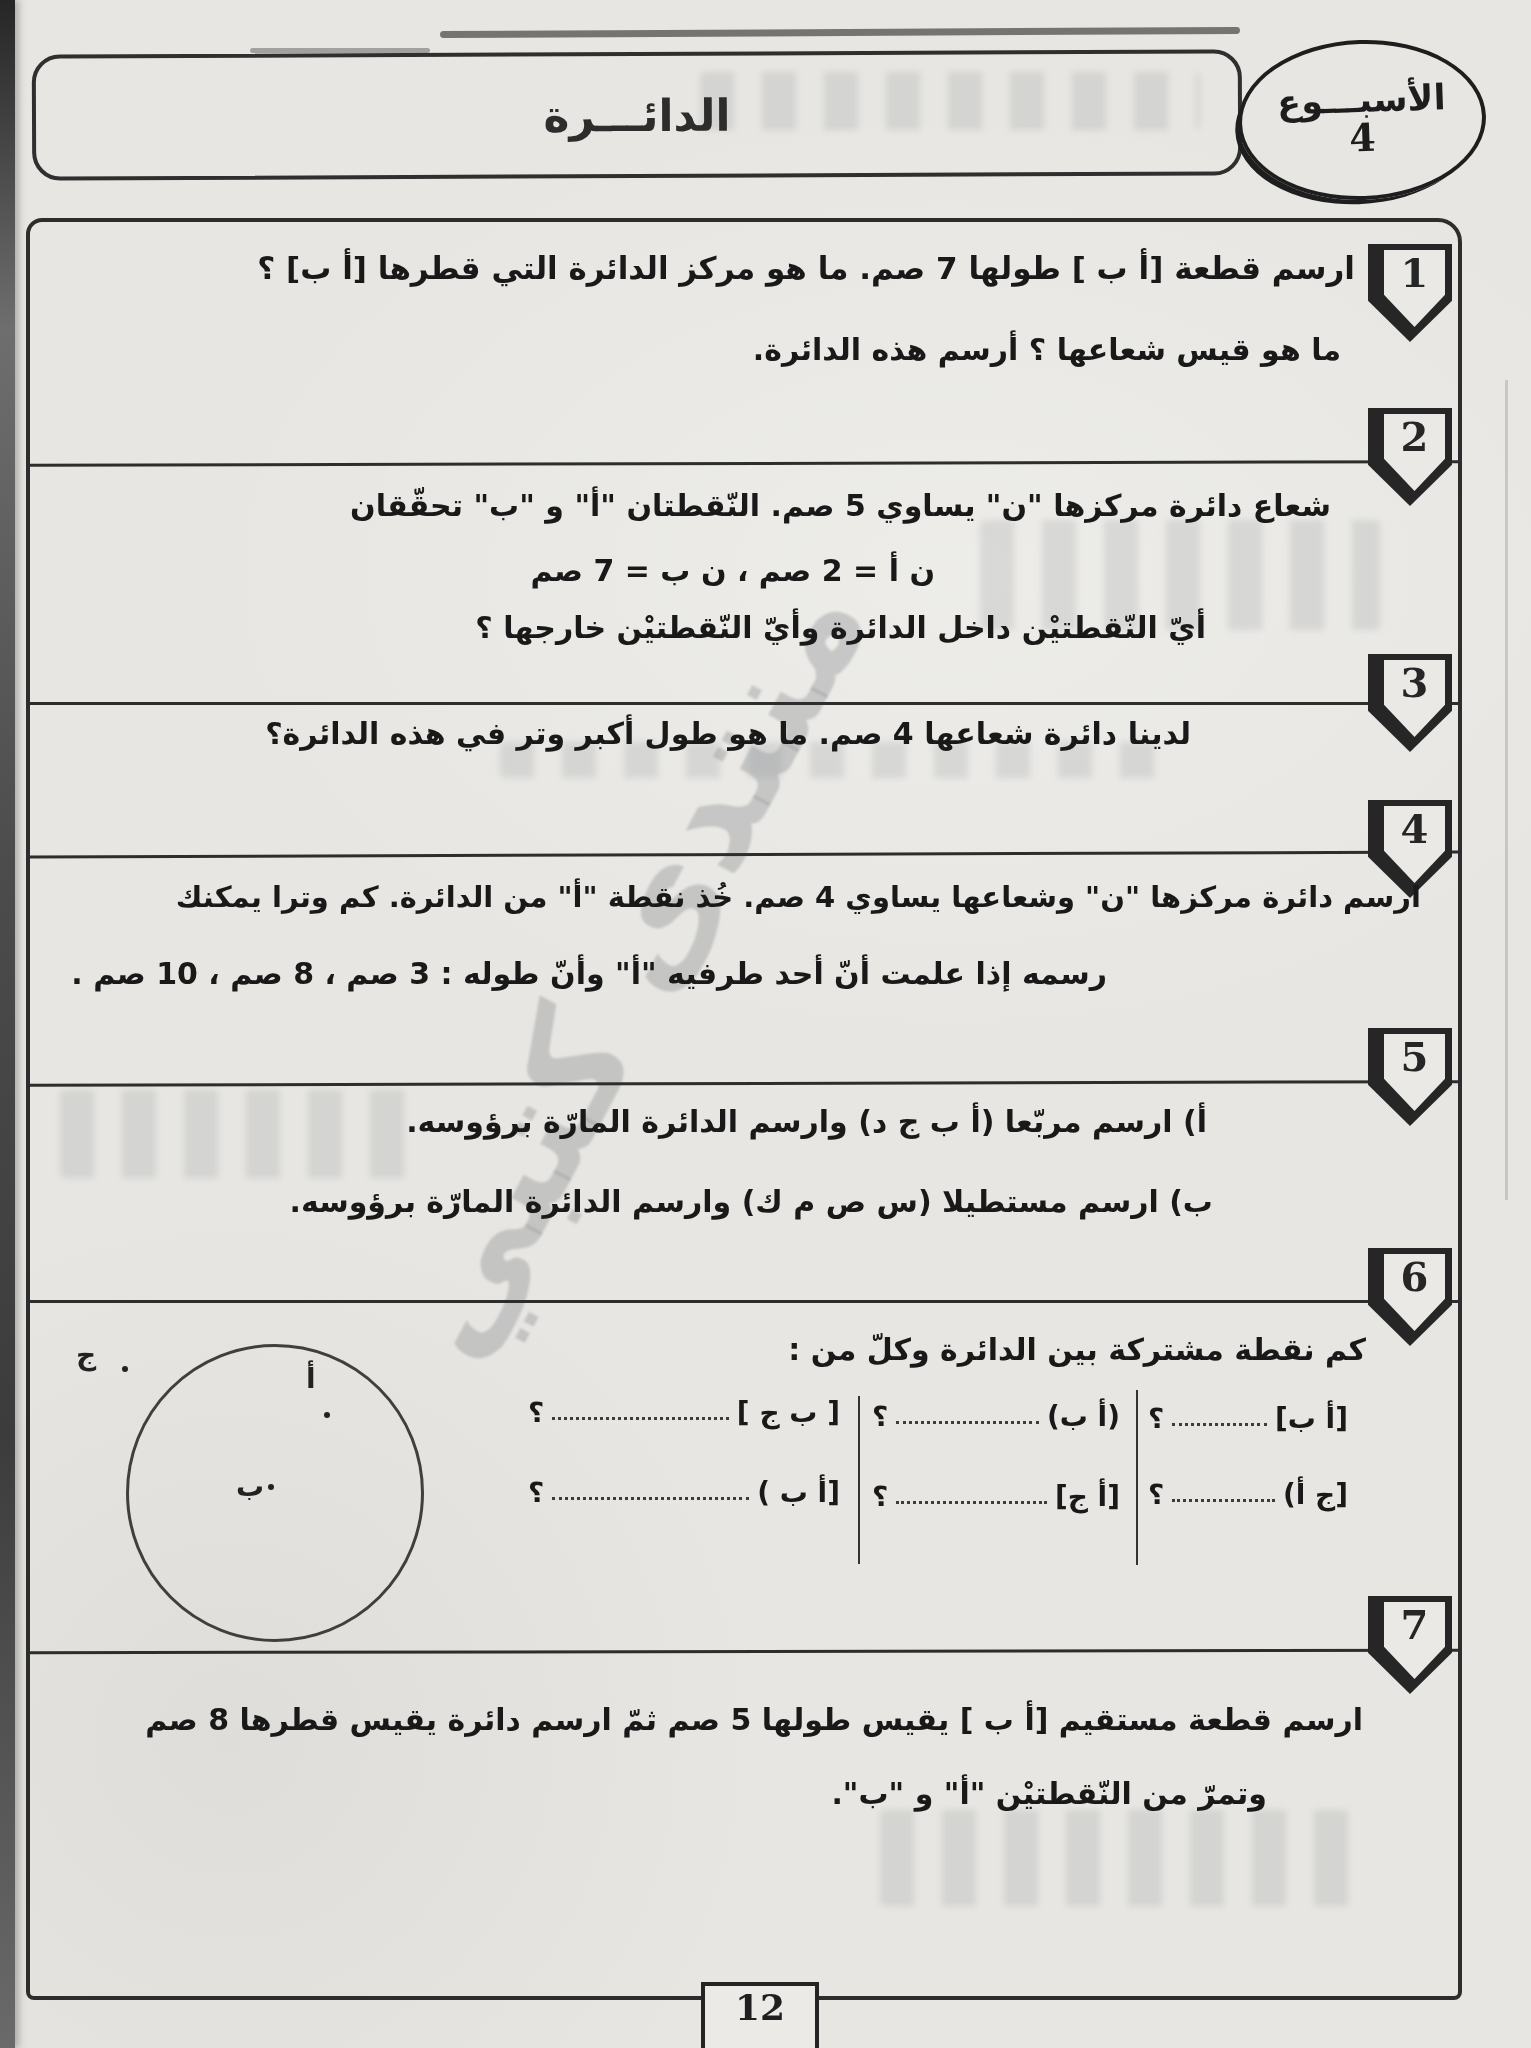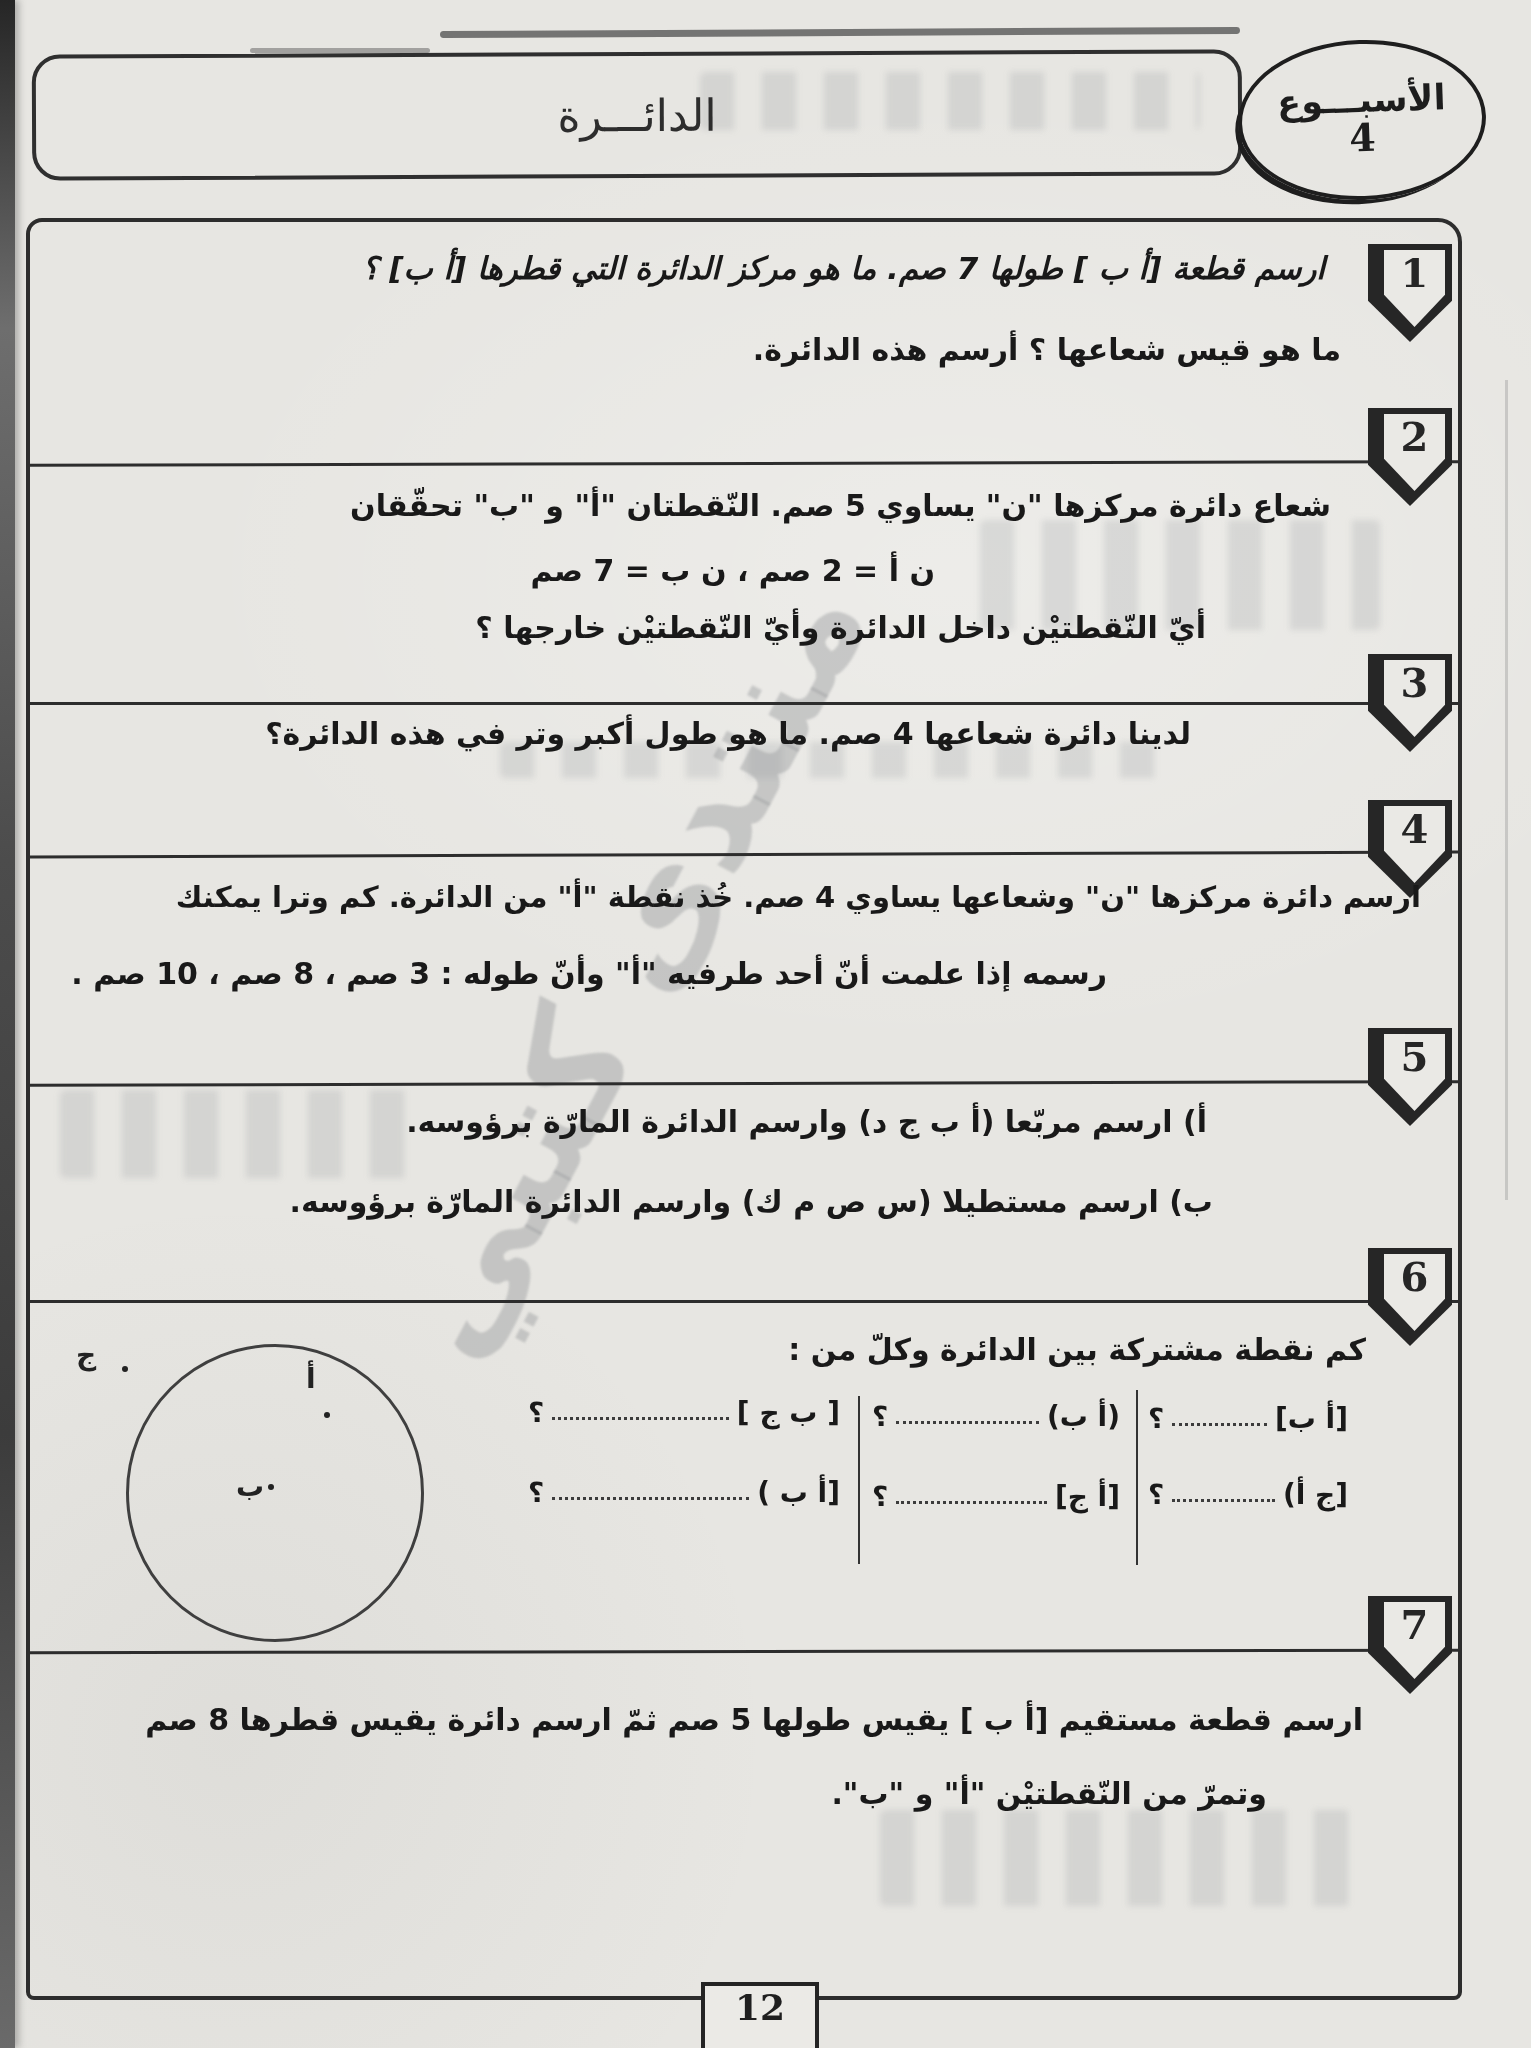--- a/index.html
+++ b/index.html
@@ -28,21 +28,21 @@
     filter:blur(3px);border-radius:6px;
   }
   
   .header-box{
     left:32px;top:52px;width:1202px;height:118px;
     border:4px solid #2f2f2f;border-radius:28px;
     display:flex;align-items:center;justify-content:center;
     transform:rotate(-0.25deg);
   }
   .page-title{
-    font-size:44px;font-weight:normal;color:#2d2d2d;letter-spacing:1px;direction:rtl;
+    font-size:44px;font-weight:bold;color:#2d2d2d;letter-spacing:1px;direction:rtl;
   }
   .week-ellipse{
     left:1238px;top:40px;width:240px;height:152px;
     border:4px solid #1e1e1e;border-radius:50%;
     box-shadow:-6px 7px 0 -3px #1e1e1e;
     display:flex;flex-direction:column;align-items:center;justify-content:center;
     transform:rotate(-2deg);
   }
   .week-label{font-size:35px;font-weight:bold;direction:rtl;color:#1d1d1d;line-height:1.05;}
   .week-number{font-family:"DejaVu Serif",serif;font-size:38px;font-weight:bold;color:#1d1d1d;line-height:1.05;}
@@ -159,21 +159,21 @@
   </div>
   <div class="abs badge" style="left:1368px;top:1248px;">
     <div class="badge-outer"></div>
     <div class="badge-inner">6</div>
   </div>
   <div class="abs badge" style="left:1368px;top:1596px;">
     <div class="badge-outer"></div>
     <div class="badge-inner">7</div>
   </div>
 
-  <div class="abs line" style="right:206px;top:246px;font-size:31px;font-style:italic;">ارسم قطعة [أ ب ] طولها 7 صم. ما هو مركز الدائرة التي قطرها [أ ب] ؟</div>
+  <div class="abs line" style="right:176px;top:246px;font-size:31px;">ارسم قطعة [أ ب ] طولها 7 صم. ما هو مركز الدائرة التي قطرها [أ ب] ؟</div>
   <div class="abs line" style="right:190px;top:328px;">ما هو قيس شعاعها ؟ أرسم هذه الدائرة.</div>
 
   <div class="abs line" style="right:200px;top:484px;">شعاع دائرة مركزها "ن" يساوي 5 صم. النّقطتان "أ" و "ب" تحقّقان</div>
   <div class="abs line" style="right:596px;top:549px;">ن أ = 2 صم ، ن ب = 7 صم</div>
   <div class="abs line" style="right:325px;top:606px;margin-left:42px;">أيّ النّقطتيْن داخل الدائرة وأيّ النّقطتيْن خارجها ؟</div>
 
   <div class="abs line" style="right:340px;top:712px;">لدينا دائرة شعاعها 4 صم. ما هو طول أكبر وتر في هذه الدائرة؟</div>
 
   <div class="abs line" style="right:110px;top:876px;font-size:29px;">ارسم دائرة مركزها "ن" وشعاعها يساوي 4 صم. خُذ نقطة "أ" من الدائرة. كم وترا يمكنك</div>
   <div class="abs line" style="right:424px;top:952px;">رسمه إذا علمت أنّ أحد طرفيه "أ" وأنّ طوله : 3 صم ، 8 صم ، 10 صم .</div>

